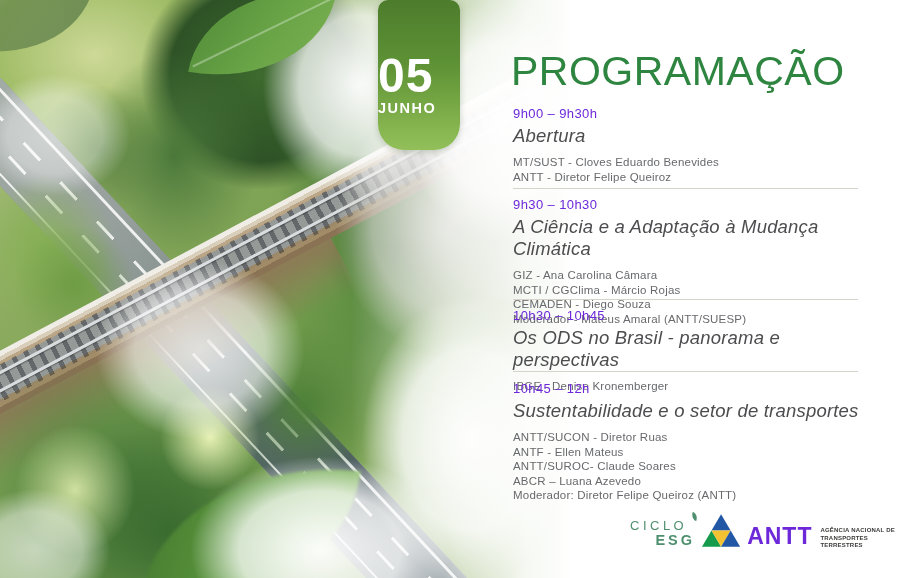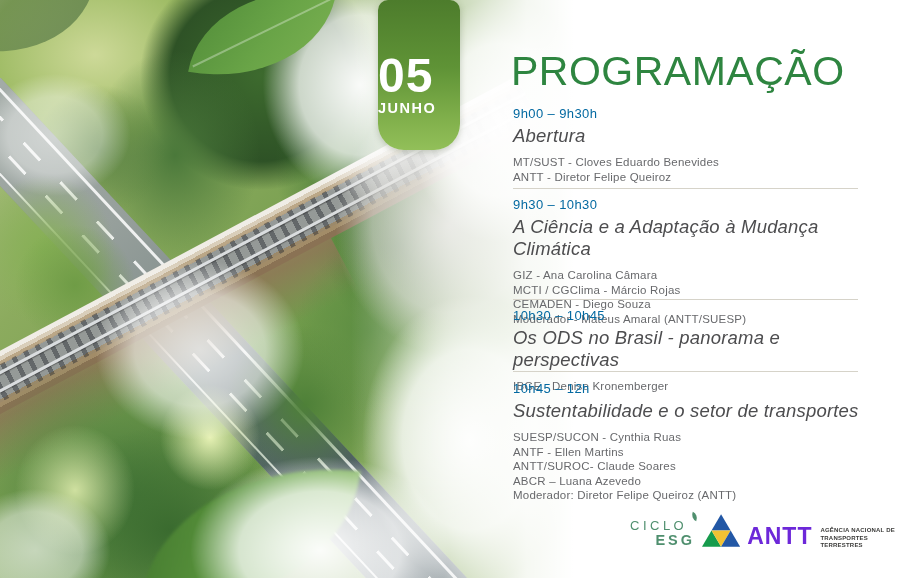--- a/index.html
+++ b/index.html
@@ -78,21 +78,21 @@
         border-radius:10px 10px 26px 26px;color:#fff;
         box-shadow:0 2px 6px rgba(60,80,40,.25);}
   .badge-day{font-size:48px;font-weight:bold;line-height:44px;letter-spacing:1px;padding-top:54px;}
   .badge-month{font-size:14.5px;font-weight:bold;letter-spacing:1.5px;margin-top:2px;}
 
   
   .prog-title{position:absolute;left:511px;top:48px;font-size:41px;font-weight:normal;
         color:#2e8540;letter-spacing:.5px;}
   .session{position:absolute;left:513px;width:352px;}
   .s1{top:106px;} .s2{top:197px;} .s3{top:308px;} .s4{top:381px;}
-  .time{font-size:13px;color:#0369a1;letter-spacing:.4px;margin:0 0 4px;}
+  .time{font-size:13px;color:#6d28d9;letter-spacing:.4px;margin:0 0 4px;}
   .stitle{font-size:18.5px;font-style:italic;color:#4d4d4f;margin:0 0 8px;font-weight:normal;letter-spacing:.2px;}
   .line{font-size:11.5px;color:#68696c;line-height:14.5px;letter-spacing:.2px;}
   .divider{position:absolute;left:513px;width:345px;height:1px;background:#d6d3c9;}
   .d1{top:188px;} .d2{top:299px;} .d3{top:371px;}
 
   
   .ciclo{position:absolute;left:630px;top:518px;width:66px;color:#4f8f6e;}
   .ciclo-top{font-size:13px;letter-spacing:3.5px;position:relative;}
   .ciclo-bottom{font-size:14.5px;font-weight:bold;letter-spacing:3px;text-align:right;margin-top:-1px;padding-right:1px;}
   .ciclo-sprout{position:absolute;right:-2px;top:-5px;width:7px;height:7px;background:#4f8f6e;
@@ -175,22 +175,22 @@
   <div class="session s3">
     <div class="time">10h30 – 10h45</div>
     <div class="stitle">Os ODS no Brasil - panorama e perspectivas</div>
     <div class="line">IBGE - Denise Kronemberger</div>
   </div>
   <div class="divider d3"></div>
 
   <div class="session s4">
     <div class="time">10h45 – 12h</div>
     <div class="stitle">Sustentabilidade e o setor de transportes</div>
-    <div class="line">SUESP/SUCON - Cynthia Ruas</div>
-    <div class="line">ANTF - Ellen Martins</div>
+    <div class="line">ANTT/SUCON - Diretor Ruas</div>
+    <div class="line">ANTF - Ellen Mateus</div>
     <div class="line">ANTT/SUROC- Claude Soares</div>
     <div class="line">ABCR – Luana Azevedo</div>
     <div class="line">Moderador: Diretor Felipe Queiroz (ANTT)</div>
   </div>
 
   <div class="ciclo">
     <div class="ciclo-top">
       <span>CICLO</span>
       <span class="ciclo-sprout"></span>
     </div>

